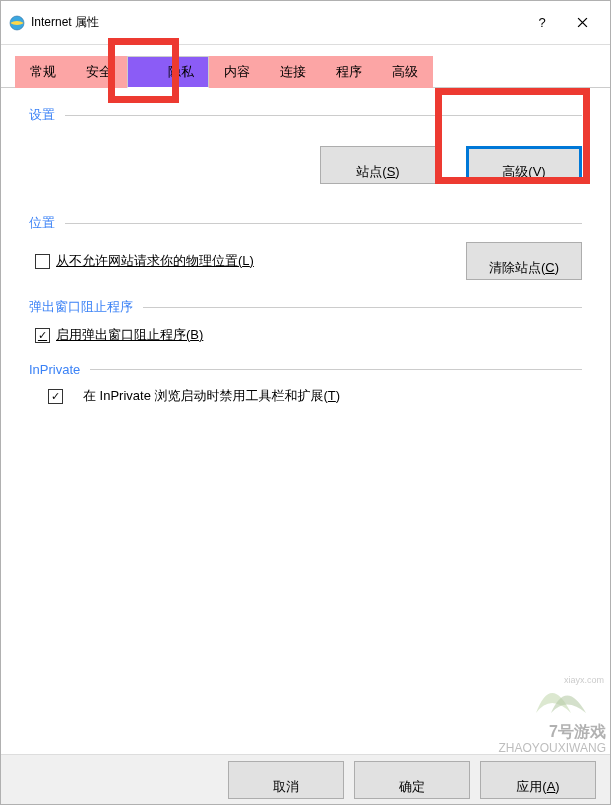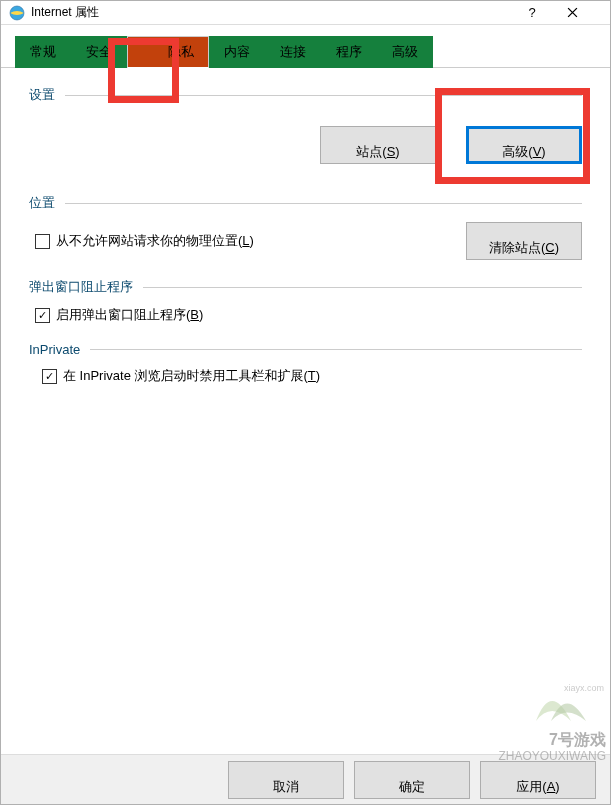--- a/index.html
+++ b/index.html
@@ -16,24 +16,24 @@
   .window {
     width: 611px;
     height: 805px;
     border: 1px solid #b0b0b0;
     background: #fff;
     display: flex;
     flex-direction: column;
     position: relative;
   }
   .titlebar {
-    height: 24px;
-    display: flex;
-    align-items: center;
-    padding: 0 18px 0 8px;
+    height: 44px;
+    display: flex;
+    align-items: center;
+    padding: 0 8px 0 8px;
     background: #fff;
     border-bottom: 1px solid #ddd;
   }
   .title-icon {
     width: 16px; height: 16px;
     margin-right: 6px;
   }
   .title-text {
     font-size: 12px;
     color: #000;
@@ -62,43 +62,43 @@
   .tab {
     padding: 6px 14px;
     font-size: 13px;
     color: #000;
     border: 1px solid transparent;
     border-bottom: none;
     margin-right: 0;
     cursor: pointer;
     position: relative;
     top: 1px;
-    background: #15803d;
+    background: #fca5a5;
   }
   .tab.active {
     border: 1px solid #ccc;
     border-bottom: 1px solid #fff;
-    background: #c2410c;
+    background: #8b5cf6;
     z-index: 2;
     padding-left: 40px;
   }
   .content {
     flex: 1;
     padding: 18px 28px 10px 28px;
     background: #fff;
     overflow: hidden;
   }
   .section-row {
     display: flex;
     align-items: center;
     margin-bottom: 8px;
   }
   .section-label {
     font-size: 13px;
-    color: #0c4a6e;
+    color: #3b82f6;
     margin-right: 10px;
     white-space: nowrap;
   }
   .section-line {
     flex: 1;
     height: 1px;
     background: #ccc;
   }
   .button-row {
     display: flex;
@@ -117,22 +117,22 @@
     padding: 16px 12px;
   }
   button.btn.focused {
     outline: 2px solid #0078d7;
     outline-offset: -3px;
     border: 1px solid #0078d7;
   }
   .check-row {
     display: flex;
     align-items: center;
-    gap: 6px;
-    margin: 10px 0 10px 6px;
+    gap: 20px;
+    margin: 10px 0 10px 12px;
     padding-left: 7px;
   }
   .checkbox {
     width: 15px; height: 15px;
     border: 1px solid #333;
     display: inline-flex;
     align-items: center;
     justify-content: center;
     font-size: 11px;
     color: #000;
@@ -143,20 +143,21 @@
   .check-row-with-btn {
     display: flex;
     align-items: center;
     margin: 10px 0 18px 6px;
   }
   .check-row-with-btn .left {
     display: flex;
     align-items: center;
     gap: 6px;
     flex: 1;
+    text-decoration: underline;
   }
   .u { text-decoration: underline; }
   .footer {
     height: 50px;
     background: #f0f0f0;
     border-top: 1px solid #ddd;
     display: flex;
     align-items: center;
     justify-content: flex-end;
     padding: 0 14px;
@@ -166,21 +167,21 @@
     position: absolute;
     border: 7px solid #ed3a31;
     pointer-events: none;
     z-index: 100;
   }
   .red-tab { left: 107px; top: 37px; width: 71px; height: 65px; }
   .red-adv { left: 434px; top: 87px; width: 155px; height: 96px; }
   .watermark {
     position: absolute;
     right: 4px;
-    bottom: 28px;
+    bottom: 36px;
     width: 130px;
     height: 100px;
     opacity: 0.55;
     pointer-events: none;
     color: #6b8a4b;
     font-size: 10px;
     text-align: right;
   }
   .watermark svg { opacity: 0.8; }
   .watermark .wm-sub { font-size: 12px; color: #888; margin-top: -2px; }

